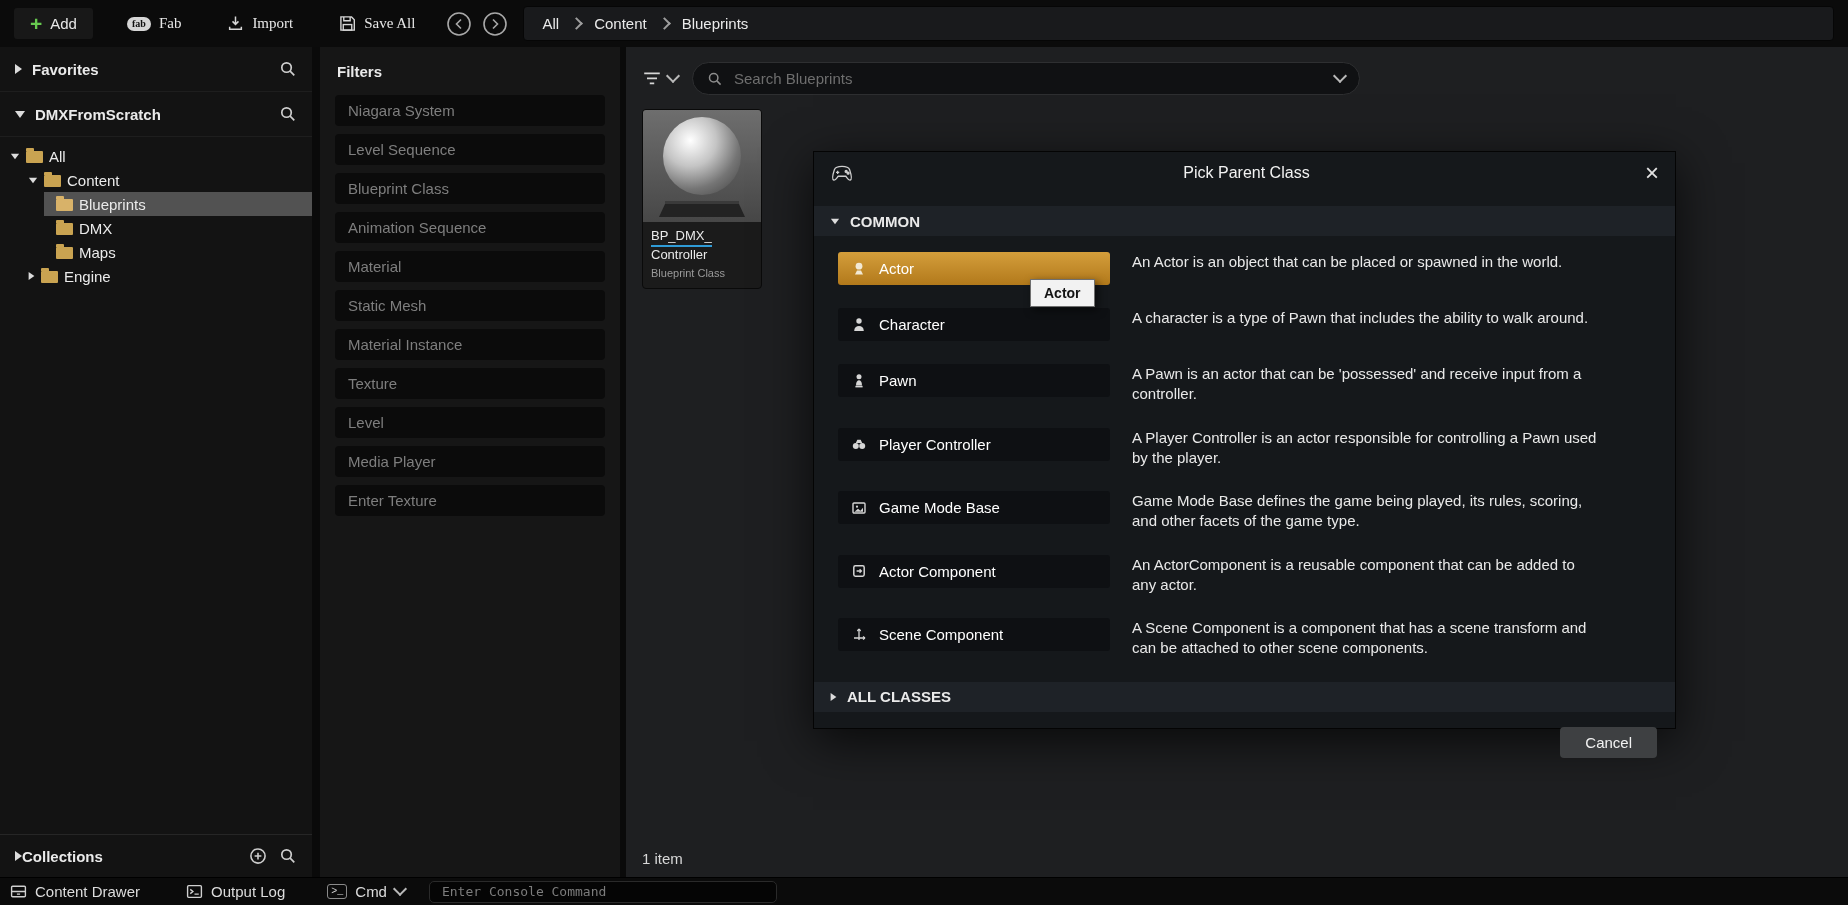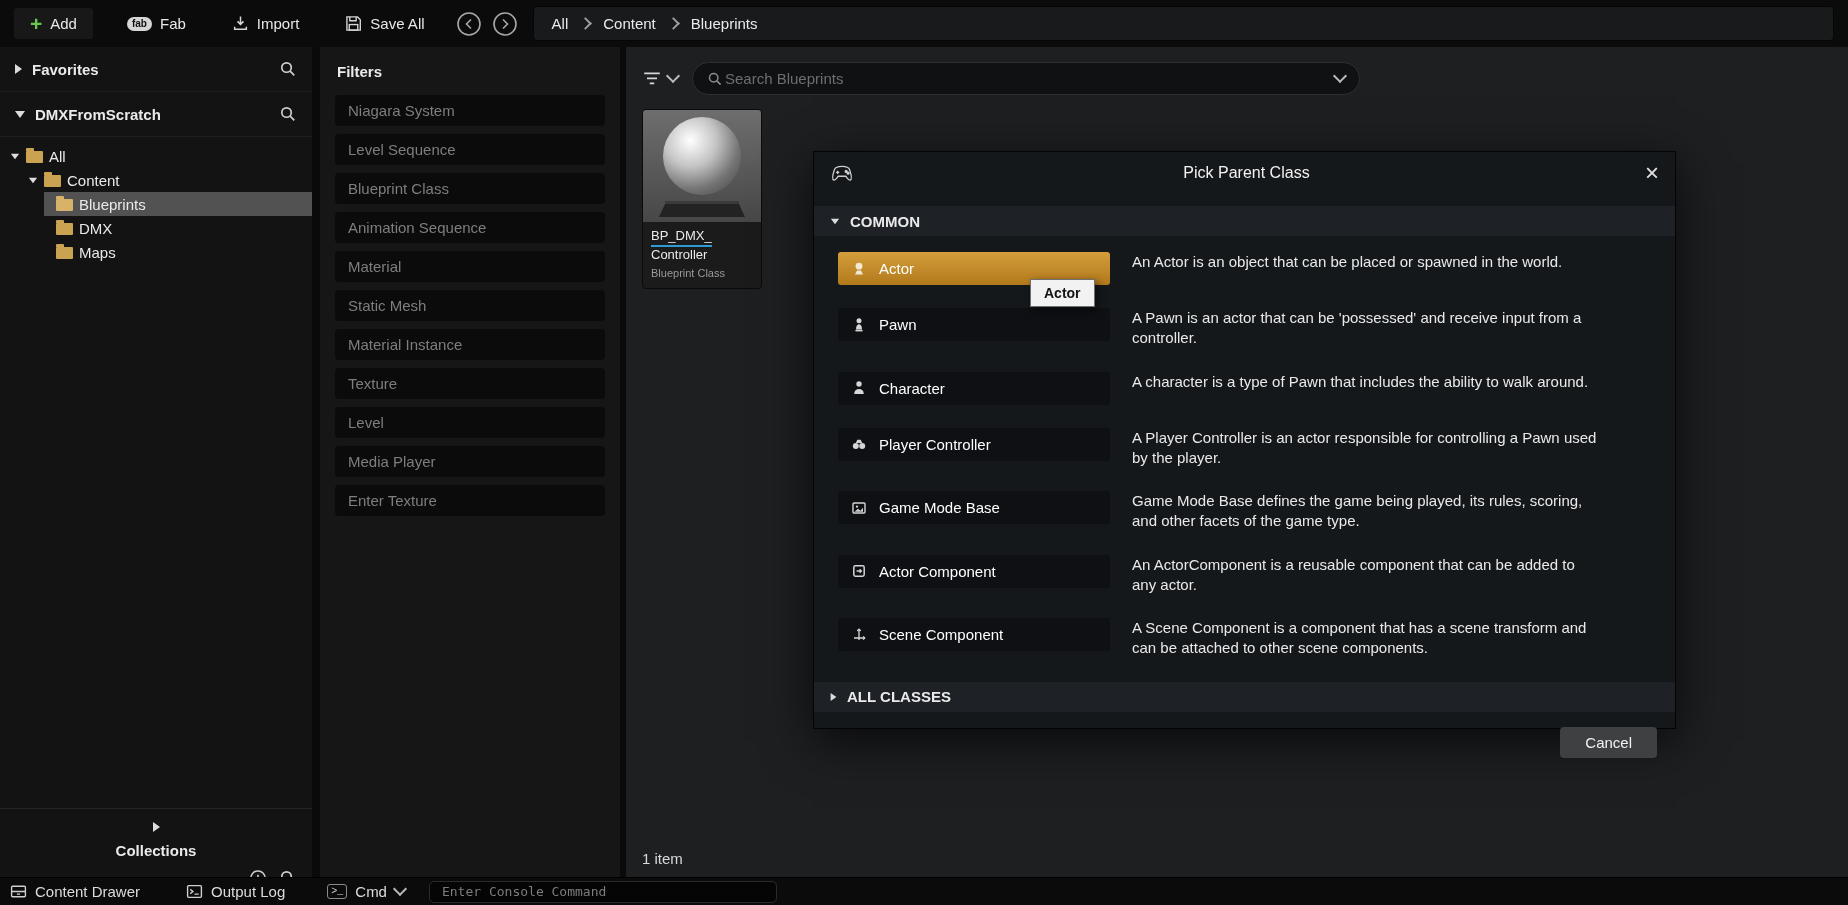--- a/index.html
+++ b/index.html
@@ -6,21 +6,21 @@
   .root{position:relative;width:1848px;height:905px;background:#151515;overflow:hidden;
         font-family:"Liberation Sans",sans-serif;color:#eaeaea;font-size:15px;}
   svg{display:block;flex:none;}
 
   
   .toolbar{position:absolute;top:0;left:0;width:100%;height:47px;background:#0b0b0b;
            display:flex;align-items:center;box-sizing:border-box;padding:0 14px;}
   .tb-btn{display:flex;align-items:center;gap:8px;font-size:15px;color:#e8e8e8;
           padding:7px 12px;border-radius:3px;cursor:pointer;white-space:nowrap;}
   .tb-btn.add{background:#181818;padding:7px 16px;}
-  .tb-btn+.tb-btn{margin-left:22px;}
+  .tb-btn+.tb-btn{margin-left:22px;font-family:Liberation Serif, serif;}
   .plus{color:#67c94f;font-size:21px;font-weight:bold;line-height:14px;}
   .fab-logo{background:#d6d6d6;color:#101010;border-radius:9px;font-size:10px;font-weight:bold;
             padding:2px 5px;line-height:10px;}
   .navs{display:flex;gap:8px;margin-left:18px;}
   .navbtn{width:28px;height:28px;display:flex;align-items:center;justify-content:center;cursor:pointer;}
   .breadcrumb{flex:1;height:33px;background:#191a1c;border:1px solid #060606;border-radius:4px;
               margin-left:14px;display:flex;align-items:center;padding:0 18px;gap:13px;font-size:15px;}
   .chev-r{width:7px;height:7px;border-right:2px solid #9d9d9d;border-bottom:2px solid #9d9d9d;
           transform:rotate(-45deg);flex:none;}
   .chev-d{width:8px;height:8px;border-right:2px solid #b9b9b9;border-bottom:2px solid #b9b9b9;
@@ -47,33 +47,33 @@
   .trow{height:24px;display:flex;align-items:center;gap:6px;font-size:15px;cursor:pointer;}
   .trow.lvl0{padding-left:10px;}
   .trow.lvl1{padding-left:28px;}
   .trow.lvl2{padding-left:56px;}
   .trow.selected{background:linear-gradient(90deg,transparent 0,transparent 44px,#525252 44px);}
   .folder{width:17px;height:12px;background:#c9a351;border-radius:1px;position:relative;flex:none;margin-top:2px;}
   .folder::before{content:"";position:absolute;top:-3px;left:0;width:8px;height:3px;background:inherit;
                   border-radius:1px 1px 0 0;}
   .folder.sel{background:#d8b269;}
   .collections{position:absolute;bottom:0;left:0;right:0;height:42px;background:#131313;
-               border-top:1px solid #262626;display:flex;align-items:center;gap:10px;
-               padding:13px 15px;font-weight:bold;font-size:15px;flex-direction:column;}
+               border-top:1px solid #262626;display:flex;align-items:center;
+               padding:0 15px;font-weight:bold;font-size:15px;}
 
   
   .filters-title{font-weight:bold;font-size:15px;margin:16px 2px 15px;}
   .pill{height:31px;background:#0b0b0b;border-radius:4px;color:#7e7e7e;display:flex;align-items:center;
         padding:0 13px;margin-bottom:8px;font-size:15px;}
 
   
   .chead{display:flex;align-items:center;padding:15px 16px 0;gap:14px;}
   .filter-combo{display:flex;align-items:center;gap:6px;cursor:pointer;}
   .searchbar{width:668px;height:33px;background:#101113;border:1px solid #2e2f31;border-radius:17px;
-             display:flex;align-items:center;padding:0 14px;box-sizing:border-box;}
+             display:flex;align-items:center;padding:0 14px;gap:9px;box-sizing:border-box;}
   .searchbar input{flex:1;background:transparent;border:none;outline:none;color:#cfcfcf;
                    font-size:15px;font-family:"Liberation Sans",sans-serif;}
   .searchbar input::placeholder{color:#6e6e6e;}
 
   
   .tile{position:absolute;left:16px;top:62px;width:118px;border:1px solid #0a0a0a;border-radius:4px;
         overflow:hidden;background:#1b1b1b;}
   .thumb{width:118px;height:112px;background:linear-gradient(#6e6e6e,#474747);position:relative;}
   .sphere{position:absolute;left:20px;top:7px;width:78px;height:78px;border-radius:50%;
           background:radial-gradient(circle at 35% 30%,#ffffff,#c4c4c4 35%,#757575 65%,#3d3d3d);}
@@ -213,20 +213,25 @@
           <span>Blueprints</span>
         </div>
         <div class="trow lvl2">
           <span class="folder"></span>
           <span>DMX</span>
         </div>
         <div class="trow lvl2">
           <span class="folder"></span>
           <span>Maps</span>
         </div>
+        <div class="trow lvl1">
+          <span class="tri-r tri-sm"></span>
+          <span class="folder"></span>
+          <span>Engine</span>
+        </div>
       </div>
       <div class="collections">
         <span class="tri-r"></span>
         <span>Collections</span>
         <span class="mlauto">
           <span>
             <svg width="18" height="18" viewBox="0 0 16 16" fill="none" stroke="#cfcfcf" stroke-width="1.4">
               <circle cx="8" cy="8" r="6.3"></circle>
                 <path d="M8 5 v6 M5 8 h6"></path>
             </svg>
@@ -326,41 +331,41 @@
           </span>
           <span>Actor</span>
         </div>
         <div class="ddesc">An Actor is an object that can be placed or spawned in the world.</div>
       </div>
 
       <div class="drow">
         <div class="dbtn">
           <span>
             <svg width="16" height="16" viewBox="0 0 16 16">
+              <circle cx="8" cy="4" r="2.7" fill="#d6d6d6"></circle>
+              <path d="M3.2 14 c0-3.4 2.1-5.1 4.8-5.1 s4.8 1.7 4.8 5.1 z" fill="#d6d6d6"></path>
+            </svg>
+          </span>
+          <span>Character</span>
+        </div>
+        <div class="ddesc">A character is a type of Pawn that includes the ability to walk around.</div>
+      </div>
+
+      <div class="drow">
+        <div class="dbtn">
+          <span>
+            <svg width="16" height="16" viewBox="0 0 16 16">
               <circle cx="8" cy="3.8" r="2.5" fill="#d6d6d6"></circle>
               <path d="M5 12.5 c0-3.6 1.5-5.2 3-5.2 s3 1.6 3 5.2 z" fill="#d6d6d6"></path>
               <rect x="4.4" y="12.8" width="7.2" height="1.6" fill="#d6d6d6"></rect>
             </svg>
           </span>
           <span>Pawn</span>
         </div>
         <div class="ddesc">A Pawn is an actor that can be 'possessed' and receive input from a controller.</div>
-      </div>
-
-      <div class="drow">
-        <div class="dbtn">
-          <span>
-            <svg width="16" height="16" viewBox="0 0 16 16">
-              <circle cx="8" cy="4" r="2.7" fill="#d6d6d6"></circle>
-              <path d="M3.2 14 c0-3.4 2.1-5.1 4.8-5.1 s4.8 1.7 4.8 5.1 z" fill="#d6d6d6"></path>
-            </svg>
-          </span>
-          <span>Character</span>
-        </div>
-        <div class="ddesc">A character is a type of Pawn that includes the ability to walk around.</div>
       </div>
 
       <div class="drow">
         <div class="dbtn">
           <span>
             <svg width="16" height="16" viewBox="0 0 16 16">
               <circle cx="4.8" cy="10" r="3" fill="#d6d6d6"></circle>
               <circle cx="11.2" cy="10" r="3" fill="#d6d6d6"></circle>
               <path d="M4.8 7 L6.3 3.8 h3.4 L11.2 7 z" fill="#d6d6d6"></path>
             </svg>

